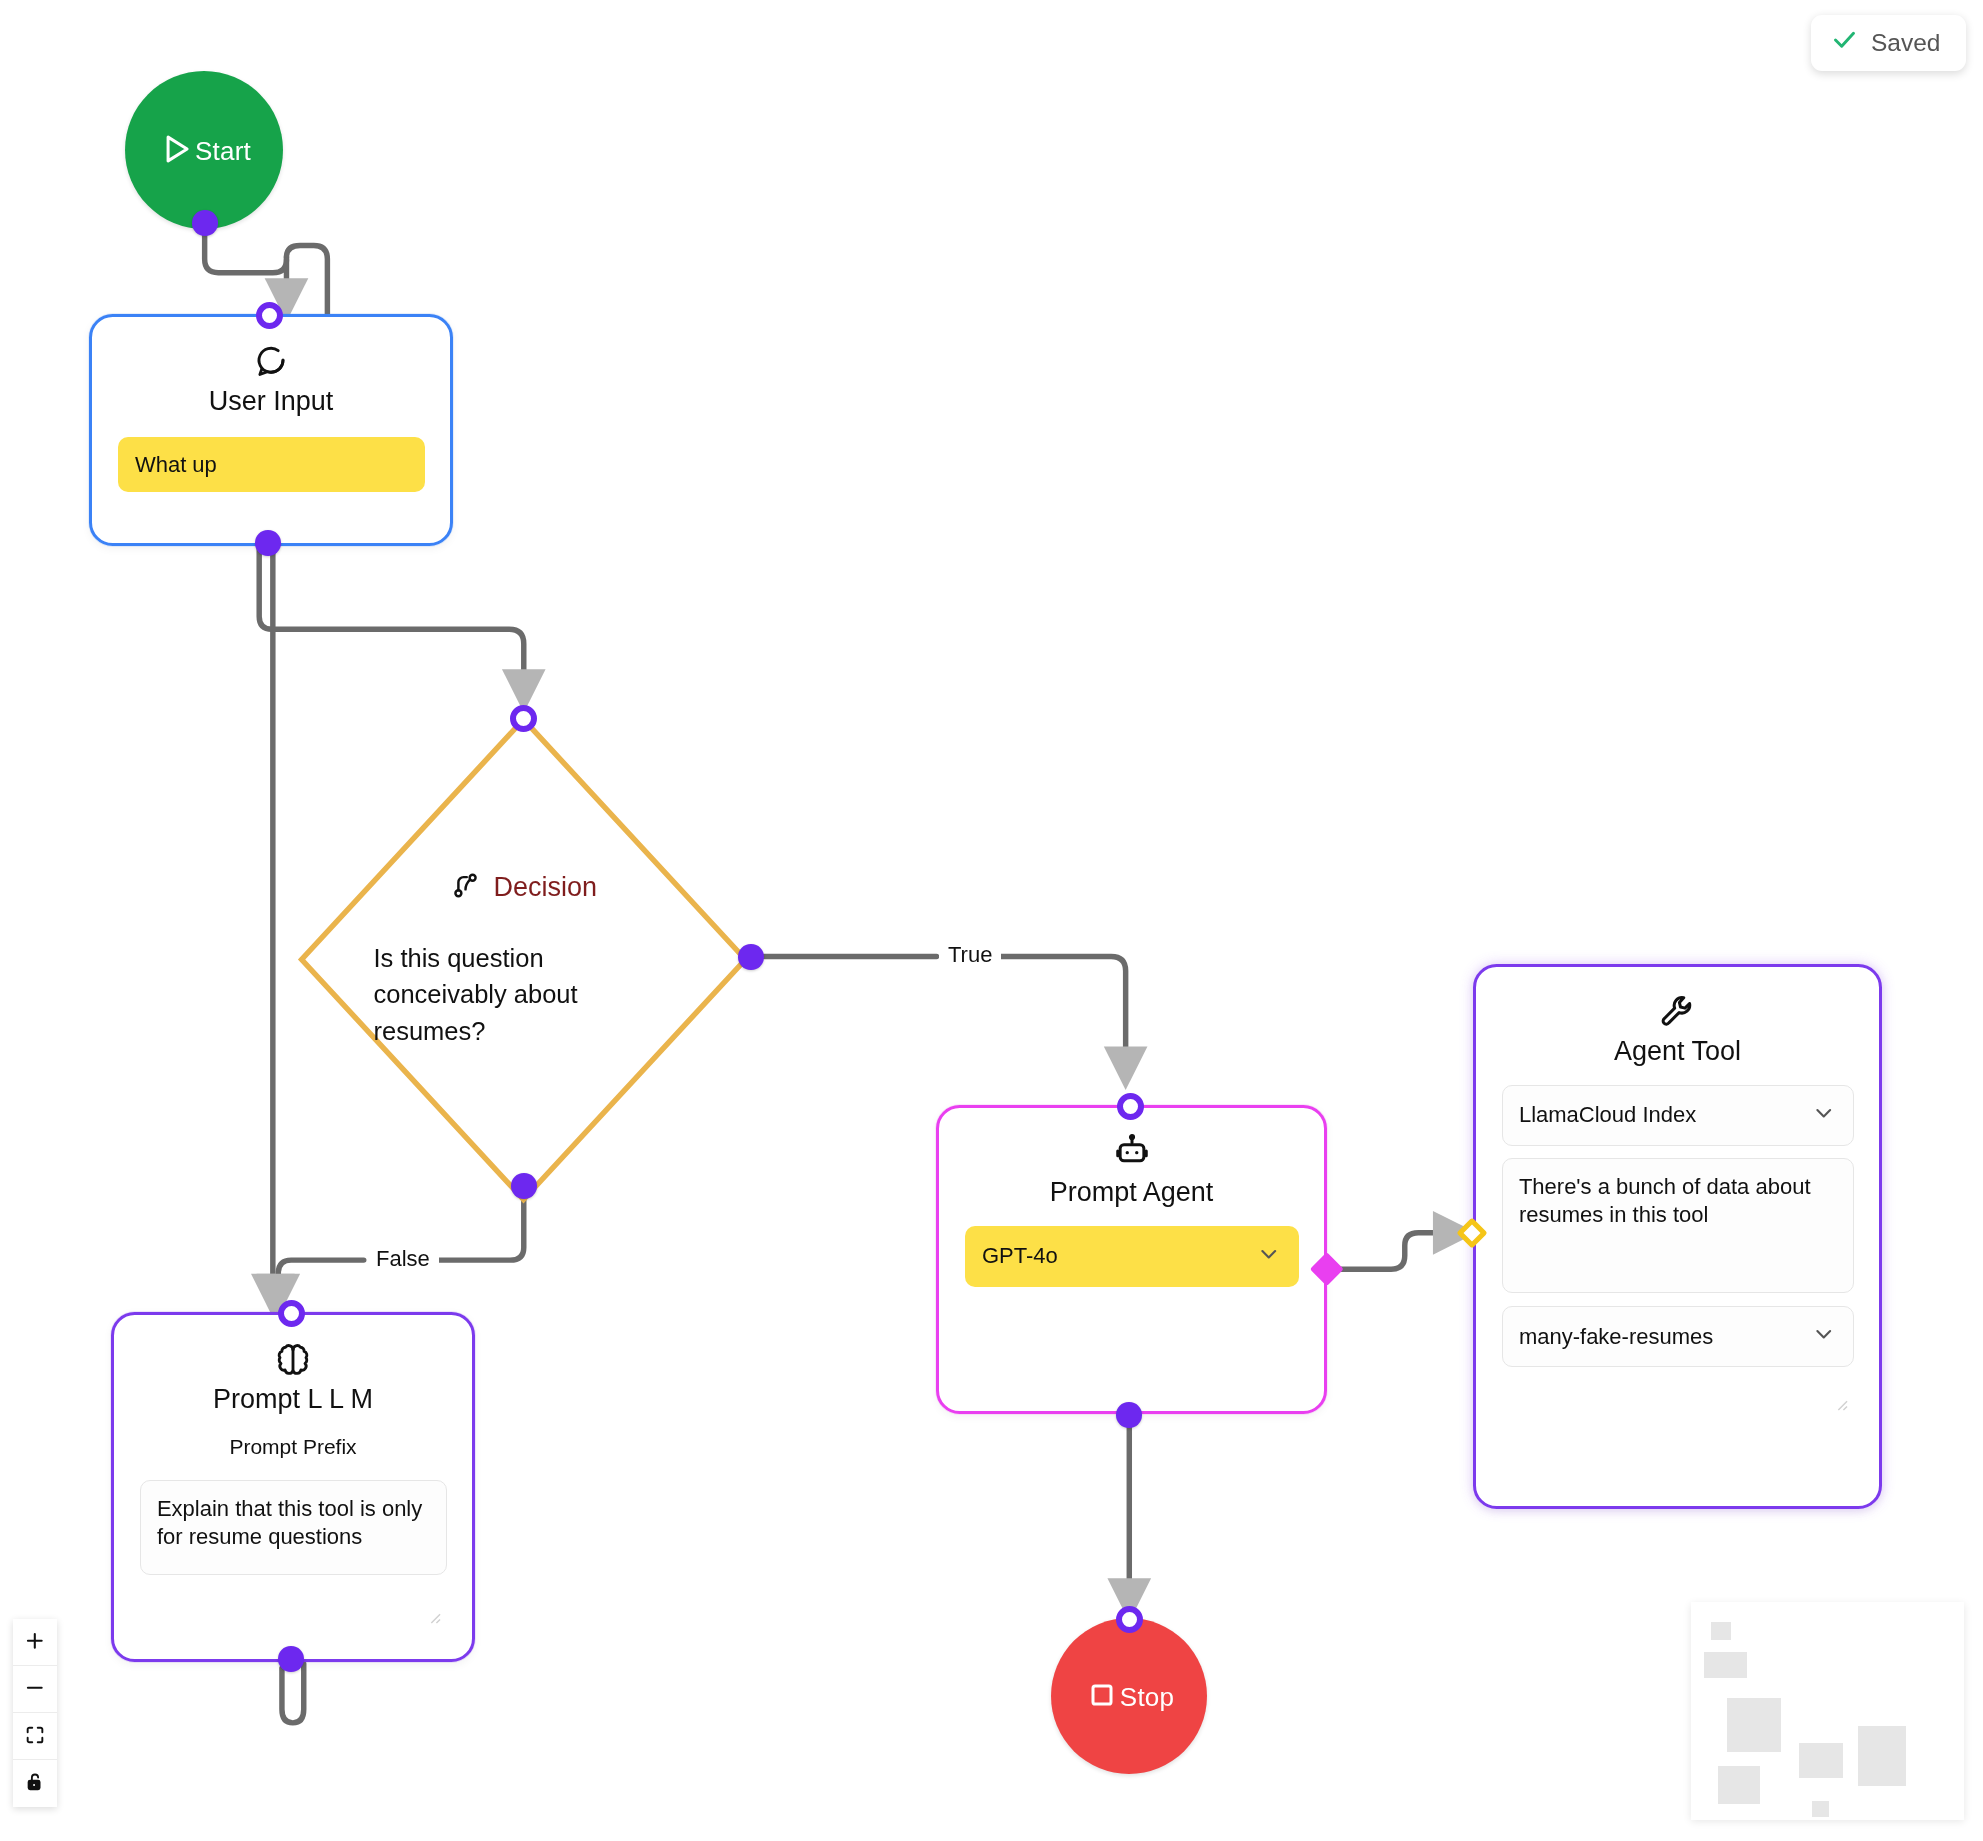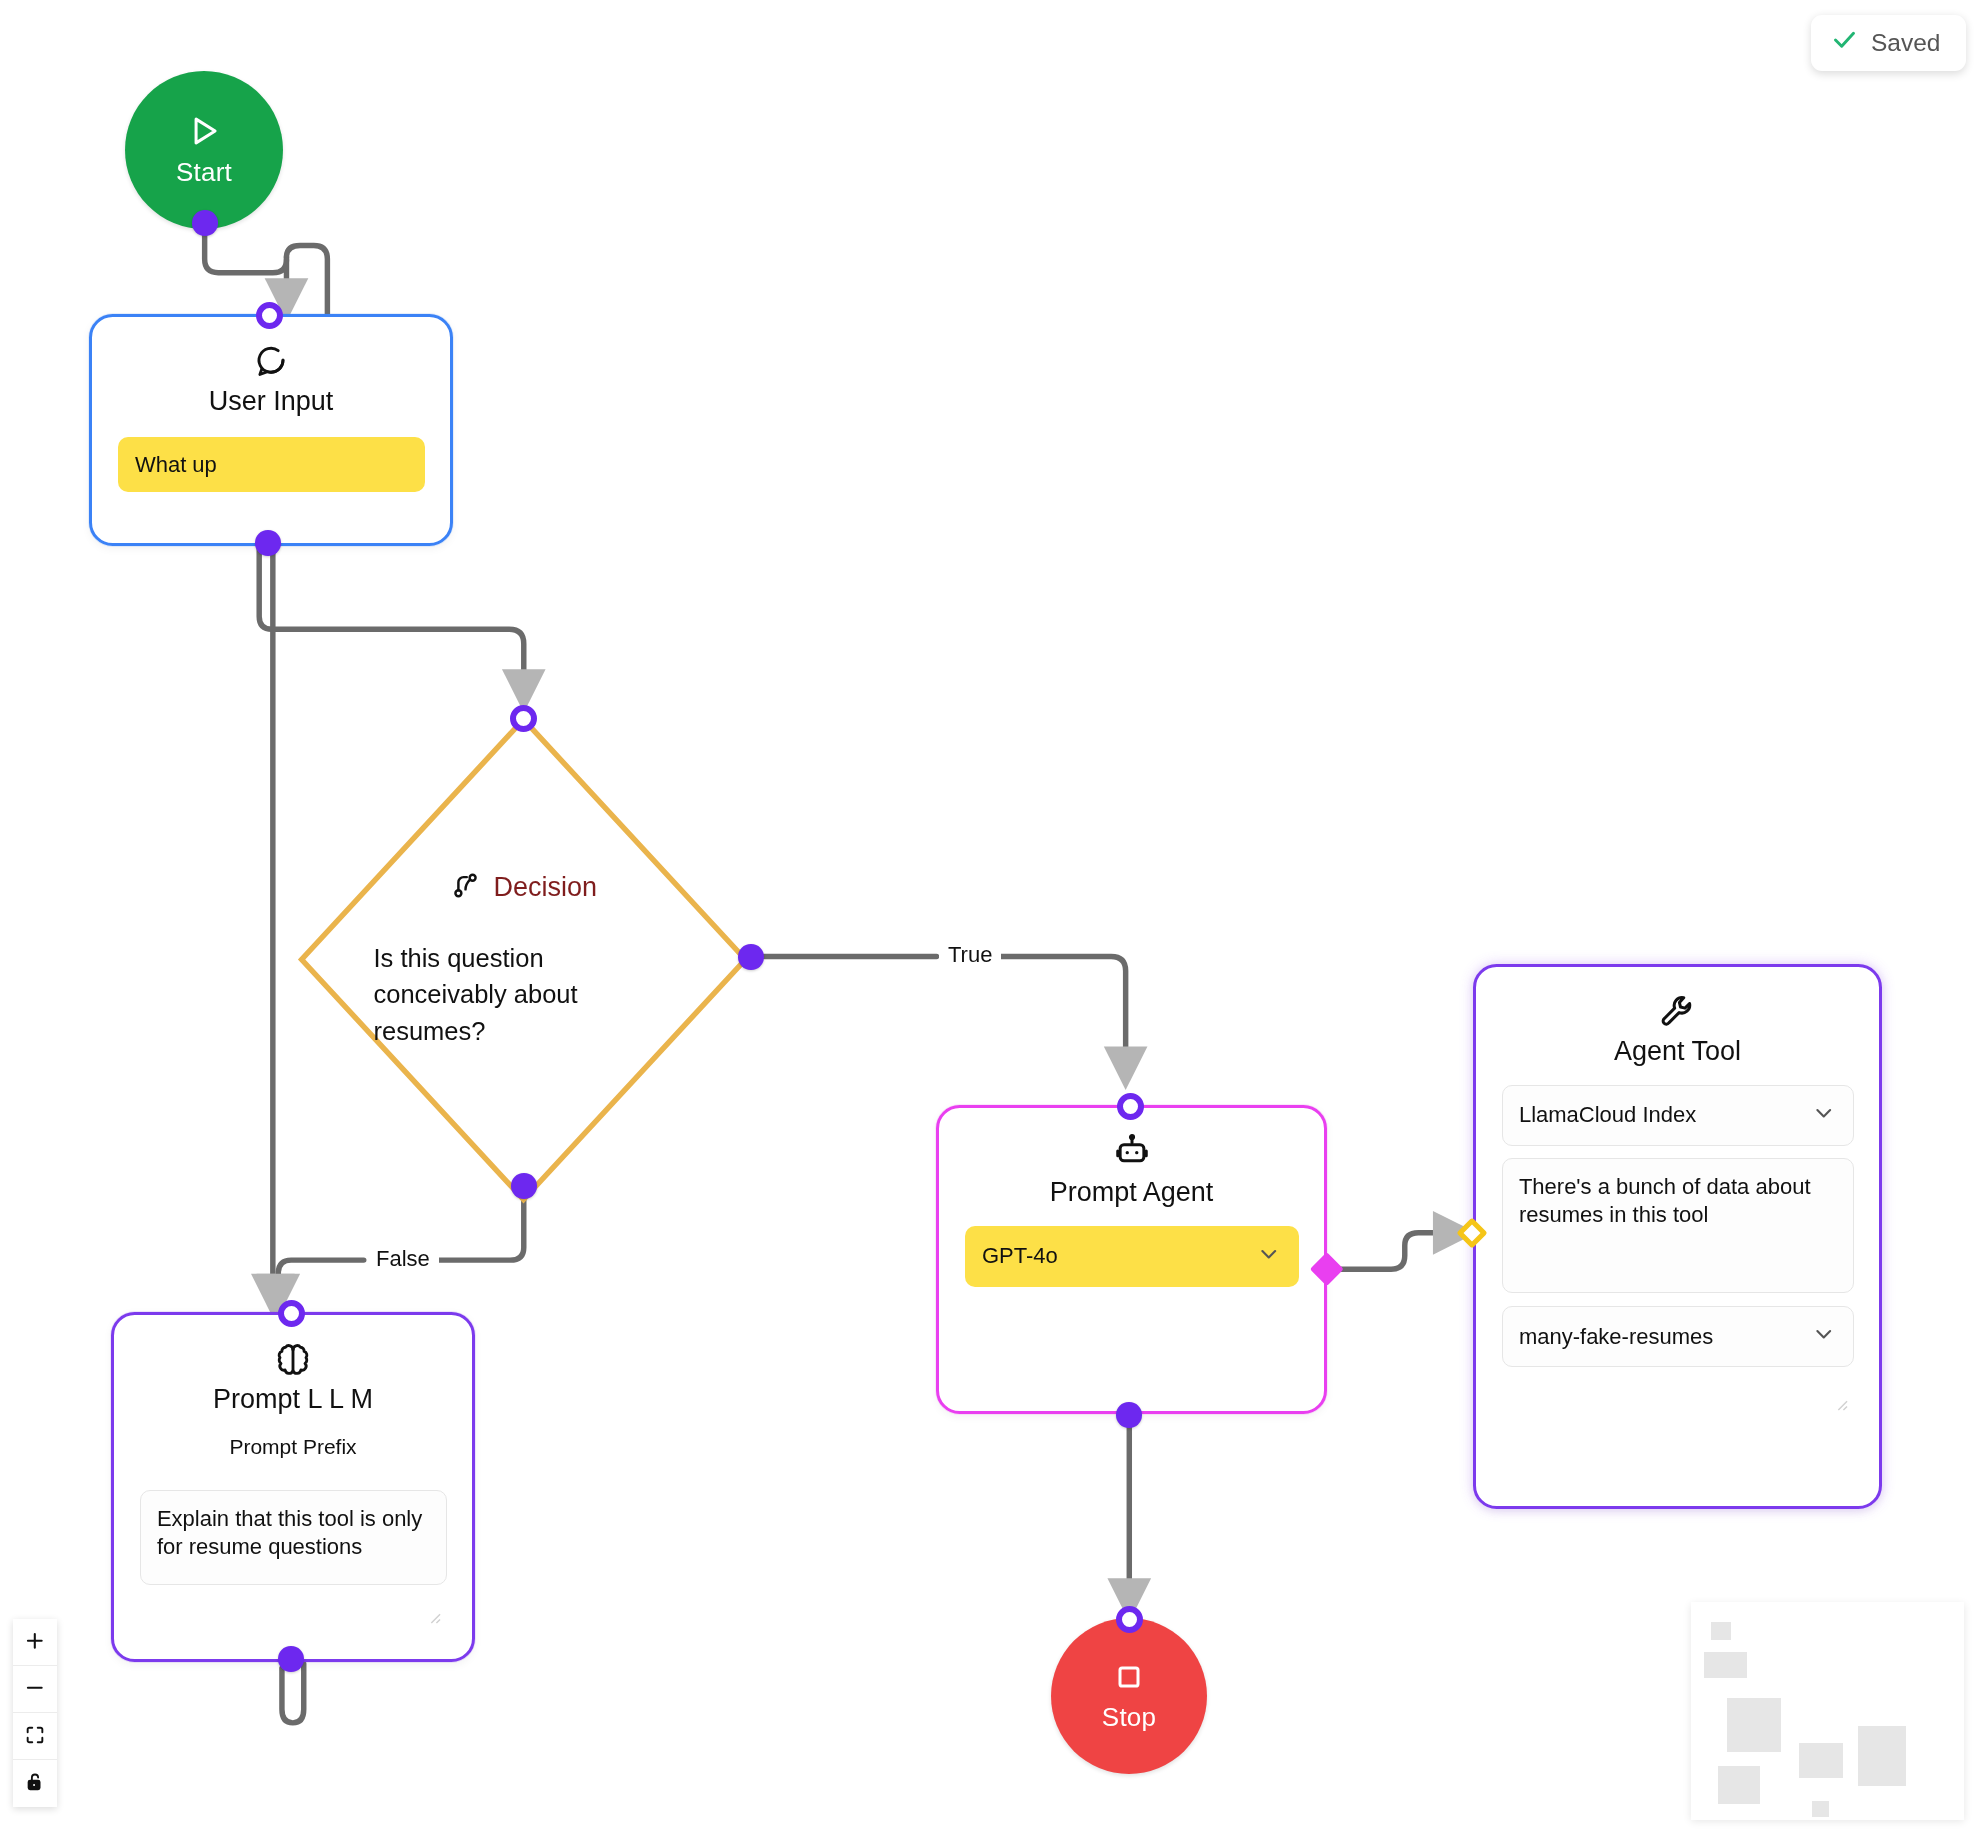--- a/index.html
+++ b/index.html
@@ -12,21 +12,21 @@
   #canvas { position: relative; width: 1984px; height: 1842px; background: #ffffff; }
 
   
   #edges { position: absolute; inset: 0; width: 1984px; height: 1842px; pointer-events: none; }
 
   
   .node { position: absolute; background: #ffffff; }
 
   .circle-node {
     border-radius: 50%;
-    display: flex; flex-direction: column;
+    display: flex; flex-direction: row;
     align-items: center; justify-content: center;
     color: #ffffff;
   }
   .circle-node .cn-label { font-size: 26px; font-weight: 400; margin-top: 3.6px; letter-spacing: 0.2px; }
   .start-node { background: #16a34a; box-shadow: 0 1.8px 4.5px rgba(0,0,0,.12); }
   .stop-node  { background: #ef4444; box-shadow: 0 1.8px 4.5px rgba(0,0,0,.12); }
 
   .box-node {
     border-radius: 23.6px;
     border: 3.6px solid #888;
@@ -241,21 +241,21 @@
   <div class="node box-node llm" style="left:111px; top:1312px; width:364px; height:350px;">
     <span class="node-icon">
       <svg width="38" height="38" viewBox="0 0 24 24" fill="none" stroke="#111" stroke-width="1.8" stroke-linecap="round" stroke-linejoin="round">
         <path d="M12 5.2v13.6"></path>
         <path d="M12 6.1A2.6 2.6 0 0 0 7.3 4.6 2.4 2.4 0 0 0 5 7.2a2.5 2.5 0 0 0-1.2 4 2.5 2.5 0 0 0 .6 3.6A2.5 2.5 0 0 0 7 18.9a2.6 2.6 0 0 0 5 .5"></path>
         <path d="M12 6.1a2.6 2.6 0 0 1 4.7-1.5A2.4 2.4 0 0 1 19 7.2a2.5 2.5 0 0 1 1.2 4 2.5 2.5 0 0 1-.6 3.6 2.5 2.5 0 0 1-2.6 4.1 2.6 2.6 0 0 1-5 .5"></path>
       </svg>
     </span>
     <div class="node-title">Prompt L L M</div>
     <div class="sub-label">Prompt Prefix</div>
-    <div class="field white textarea-field" style="margin-top:31px;">Explain that this tool is only for resume questions</div>
+    <div class="field white textarea-field" style="margin-top:21px;">Explain that this tool is only for resume questions</div>
     <svg class="resize-grip" viewBox="0 0 10 10" style="right:31px; bottom:35px;">
       <path d="M9,3 L3,9 M9,6.5 L6.5,9" stroke="#999" stroke-width="1" fill="none"></path>
     </svg>
   </div>
   <div class="port" style="left:278px; top:1300px;">
     <div class="port-ring"></div>
   </div>
   <div class="port" style="left:278px; top:1646px;">
     <div class="port-dot"></div>
   </div>

